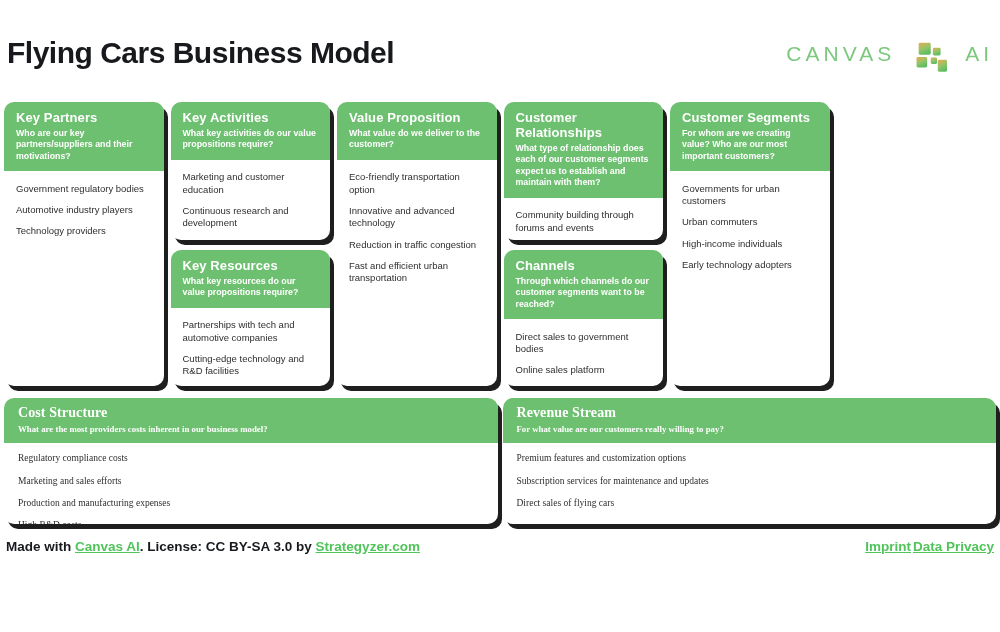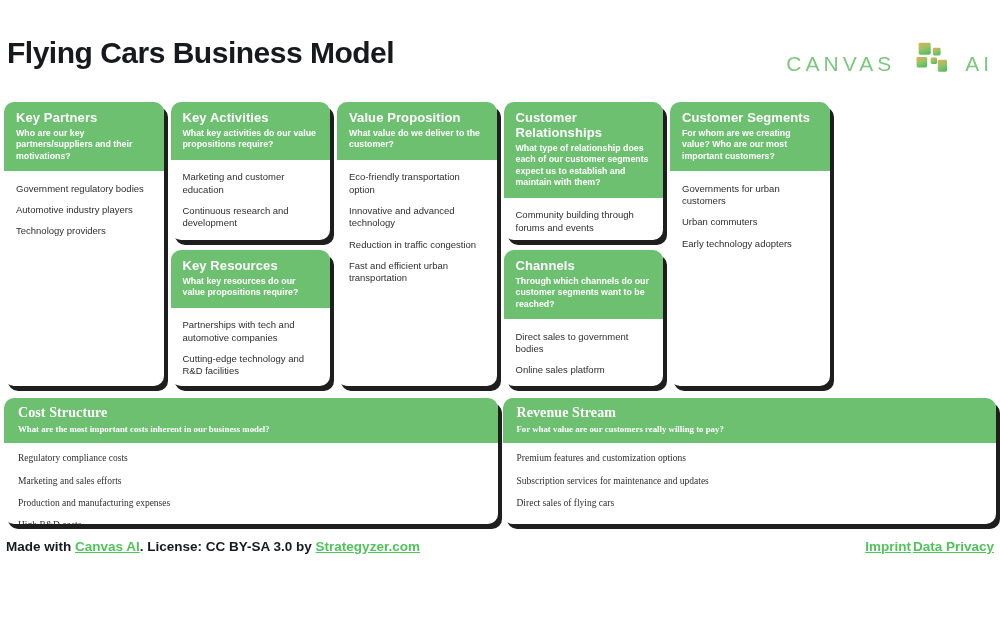--- a/index.html
+++ b/index.html
@@ -3,21 +3,21 @@
 <meta charset="utf-8">
 <style>
   * { box-sizing: border-box; margin: 0; padding: 0; }
   html, body { width: 1000px; height: 632px; background: #ffffff; }
   body { font-family: "Liberation Sans", sans-serif; color: #17191d; overflow: hidden; }
 
   .page { width: 1000px; height: 621px; padding: 0 4px; }
 
   .topbar { display: flex; justify-content: space-between; align-items: flex-start; padding: 36px 3px 0 3px; height: 102px; }
   .page-title { font-size: 30px; font-weight: 700; letter-spacing: -0.5px; color: #17191d; }
-  .logo { display: flex; align-items: flex-end; gap: 18px; margin-top: 6px; }
+  .logo { display: flex; align-items: flex-start; gap: 18px; margin-top: 6px; }
   .logo .brand { font-size: 21px; letter-spacing: 4px; color: #7cc87d; font-weight: 500; }
   .logo svg { display: block; }
 
   .canvas-grid {
     display: grid;
     grid-template-columns: repeat(6, 1fr);
     grid-template-rows: 138px 136px;
     column-gap: 7px;
     row-gap: 10px;
   }
@@ -138,20 +138,21 @@
     </div>
 
     <div class="card tall">
       <div class="card-header">
         <div class="card-title">Customer Segments</div>
         <div class="card-subtitle">For whom are we creating value? Who are our most important customers?</div>
       </div>
       <div class="card-body">
         <div class="item">Governments for urban customers</div>
         <div class="item">Urban commuters</div>
+        <div class="item">High-income individuals</div>
         <div class="item">Early technology adopters</div>
       </div>
     </div>
 
     <div class="card" style="grid-column: 2; grid-row: 2;">
       <div class="card-header">
         <div class="card-title">Key Resources</div>
         <div class="card-subtitle">What key resources do our value propositions require?</div>
       </div>
       <div class="card-body">
@@ -172,21 +173,21 @@
       </div>
     </div>
 
   </div>
 
   <div class="bottom-grid">
 
     <div class="card">
       <div class="card-header">
         <div class="card-title">Cost Structure</div>
-        <div class="card-subtitle">What are the most important costs inherent in our business model?</div>
+        <div class="card-subtitle">What are the most providers costs inherent in our business model?</div>
       </div>
       <div class="card-body">
         <div class="item">Regulatory compliance costs</div>
         <div class="item">Marketing and sales efforts</div>
         <div class="item">Production and manufacturing expenses</div>
         <div class="item">High R&amp;D costs</div>
       </div>
     </div>
 
     <div class="card">

